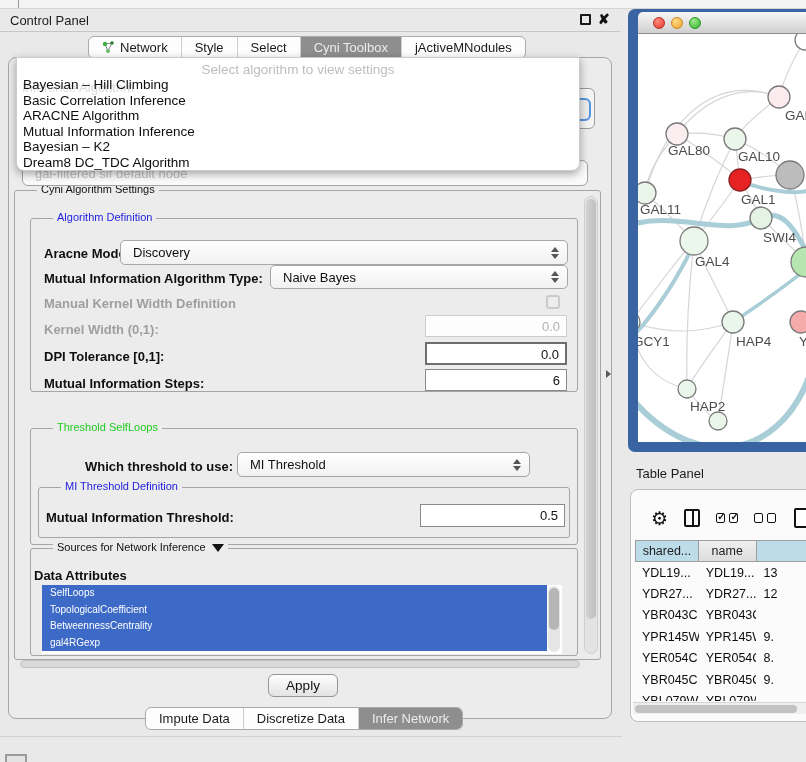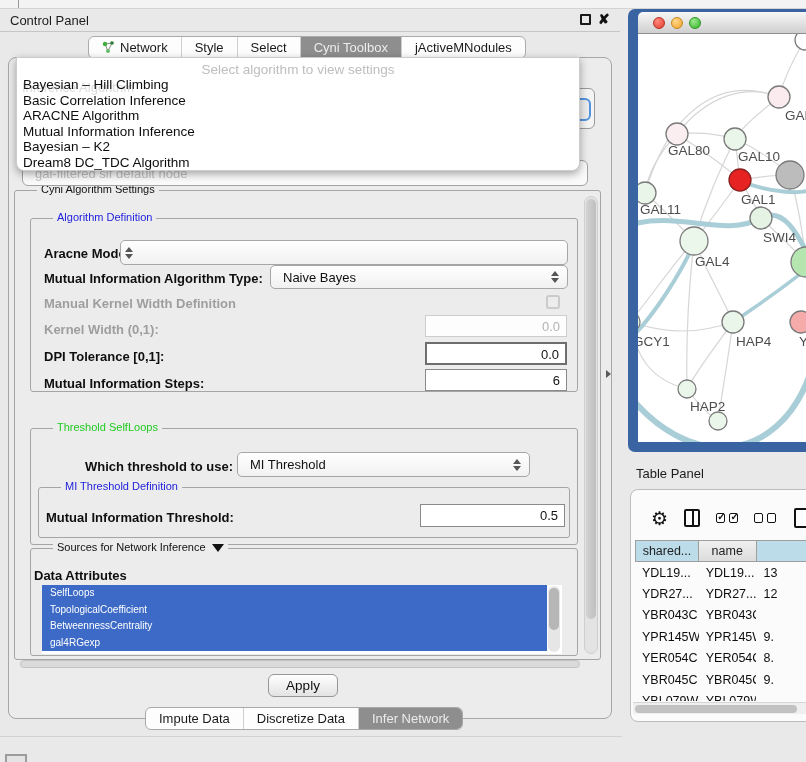--- a/index.html
+++ b/index.html
@@ -202,20 +202,21 @@
   <div class="abs vscroll" style="left:584px; top:196px; width:14px; height:458px;">
     <div class="vthumb" style="top:2px; height:420px;"></div>
   </div>
 
   <div class="abs fieldset" style="left:30px; top:218px; width:548px; height:174px;">
     <span class="ftitle blue">Algorithm Definition</span>
   </div>
 
   <div class="abs lbl" style="left:44px; top:246px;">Aracne Mode:</div>
   <div class="combo" style="left:120px; top:240px; width:448px; height:25px;">
+    <span class="cval">Discovery</span>
     <span class="spin">
         <span class="tri-up"></span>
         <span class="tri-dn"></span>
       </span>
   </div>
 
   <div class="abs lbl" style="left:44px; top:271px;">Mutual Information Algorithm Type:</div>
   <div class="combo" style="left:270px; top:265px; width:298px; height:24px;">
     <span class="cval">Naive Bayes</span>
     <span class="spin">

